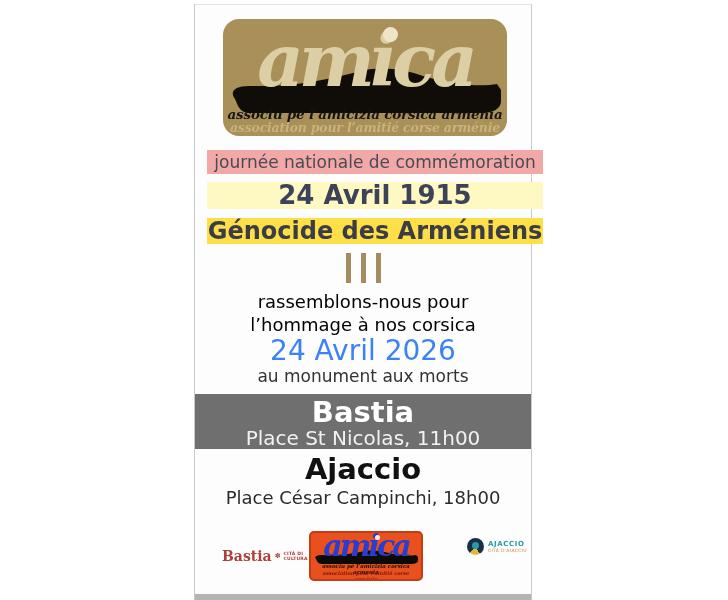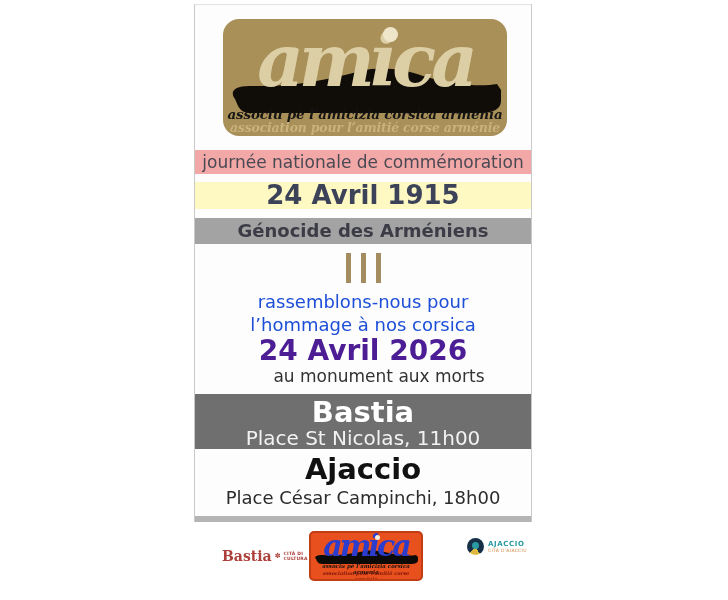--- a/index.html
+++ b/index.html
@@ -1,57 +1,57 @@
 <!DOCTYPE html>
 <html><head>
 <meta charset="utf-8">
 <style>
   html,body{margin:0;padding:0;background:#ffffff;}
   body{width:728px;height:600px;position:relative;overflow:hidden;
        font-family:"DejaVu Sans",sans-serif;}
 
-  .flyer{position:absolute;left:194px;top:4px;width:338px;height:518px;
+  .flyer{position:absolute;left:194px;top:4px;width:338px;height:596px;
          background:#fdfdfd;border-left:1px solid #c9c9c9;border-right:1px solid #c9c9c9;
          border-top:1px solid #e2e2e2;box-sizing:border-box;}
 
   
   .logo-box{position:absolute;left:28px;top:14px;width:284px;height:117px;
             background:#a98f58;border-radius:16px;overflow:hidden;}
   .logo-mountain{position:absolute;left:4px;top:44px;width:276px;height:56px;z-index:1;}
   .logo-script{position:absolute;left:0;top:-4px;width:100%;text-align:center;z-index:2;
                font-family:"DejaVu Serif",serif;font-style:italic;font-weight:bold;
                font-size:72px;line-height:92px;letter-spacing:-5px;color:#dccfa6;}
   .logo-dot{position:absolute;left:160px;top:8px;width:15px;height:15px;border-radius:50%;
             background:#efe6ca;z-index:3;}
   .logo-tag1{position:absolute;left:0;top:88px;width:100%;text-align:center;z-index:4;
              font-family:"DejaVu Serif",serif;font-style:italic;font-weight:bold;
              font-size:13.5px;line-height:14px;color:#141414;letter-spacing:-0.2px;}
   .logo-tag2{position:absolute;left:0;top:102px;width:100%;text-align:center;z-index:4;
              font-family:"DejaVu Serif",serif;font-style:italic;font-weight:bold;
              font-size:12.5px;line-height:13px;color:#c9b27c;letter-spacing:-0.2px;}
 
   
-  .banner{position:absolute;left:0;width:100%;text-align:center;}
+  .banner{position:absolute;left:12px;width:100%;text-align:center;}
   .banner-pink{top:145px;height:24px;line-height:24px;background:#f2a8a7;
                font-size:17px;color:#4a4a54;}
   .banner-blue{top:177px;height:27px;line-height:27px;background:#fef9c3;
                font-size:26px;font-weight:bold;color:#3c4358;}
-  .banner-cream{top:213px;height:26px;line-height:26px;background:#a3a3a3;
-                font-size:18px;font-weight:bold;color:#3c3c47;}
+  .banner-cream{top:213px;height:26px;line-height:26px;background:#fde047;
+                font-size:24px;font-weight:bold;color:#3c3c47;}
 
   
   .marks{position:absolute;top:248px;left:0;width:100%;text-align:center;height:32px;}
   .mark{display:inline-block;width:5px;height:30px;background:#a58c60;margin:0 5px;}
 
   
   .gather{position:absolute;top:285px;left:0;width:100%;text-align:center;
-          font-size:18px;line-height:23px;color:#1d4ed8;}
+          font-size:18px;line-height:23px;color:#000000;}
   .date2026{position:absolute;top:330px;left:0;width:100%;text-align:center;
-            font-size:28px;line-height:32px;font-weight:bold;color:#4c1d95;}
-  .venue{position:absolute;top:361px;left:16px;width:100%;text-align:center;
+            font-size:28px;line-height:32px;font-weight:normal;color:#3b82f6;}
+  .venue{position:absolute;top:361px;left:0;width:100%;text-align:center;
          font-size:17px;line-height:20px;color:#333333;}
 
   
   .city-banner{position:absolute;top:389px;left:0;width:100%;height:55px;
                background:#6f6f6f;text-align:center;color:#ffffff;}
   .city-banner .city{font-size:29px;line-height:33px;font-weight:bold;padding-top:2px;}
   .city-banner .detail{font-size:20px;line-height:19px;color:#f2f2f2;}
   .city-light{position:absolute;top:449px;left:0;width:100%;text-align:center;color:#111111;}
   .city-light .city{font-size:29px;line-height:31px;font-weight:bold;}
   .city-light .detail{font-size:18px;line-height:22px;color:#2b2b2b;margin-top:2px;text-align:center;}

